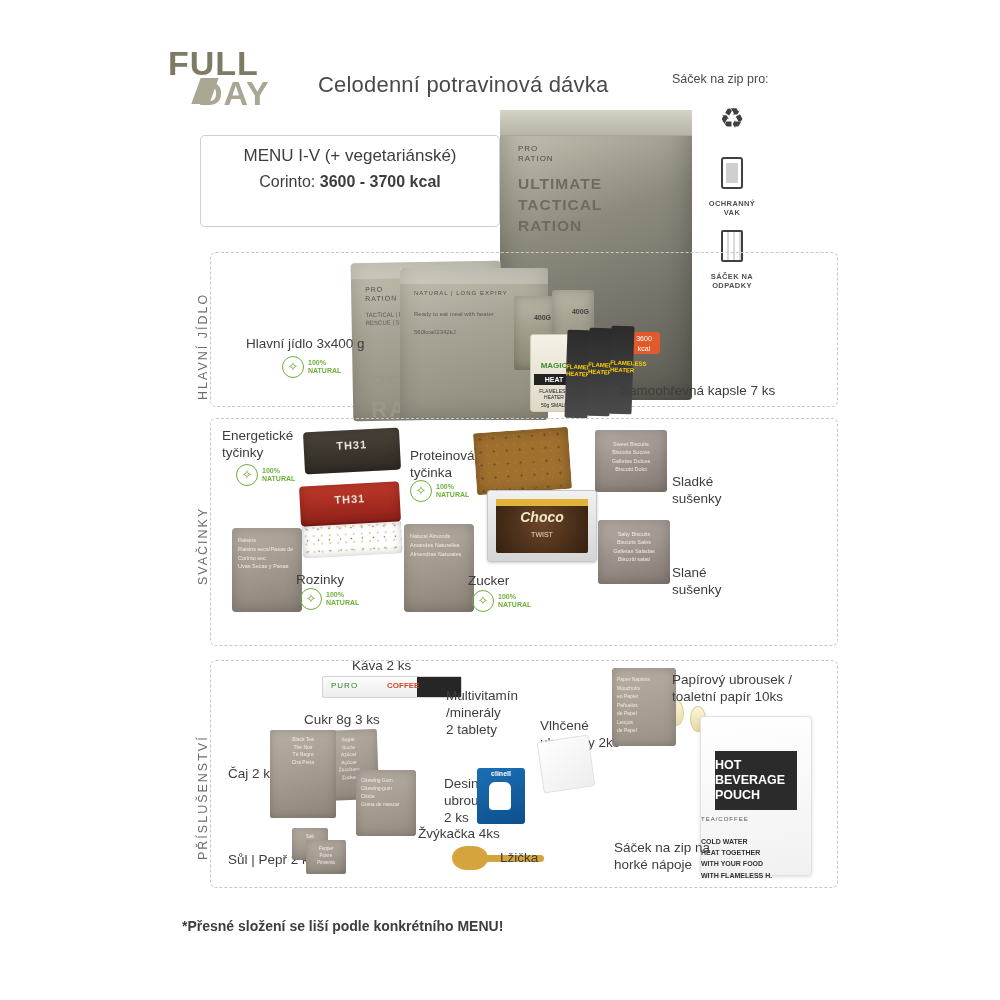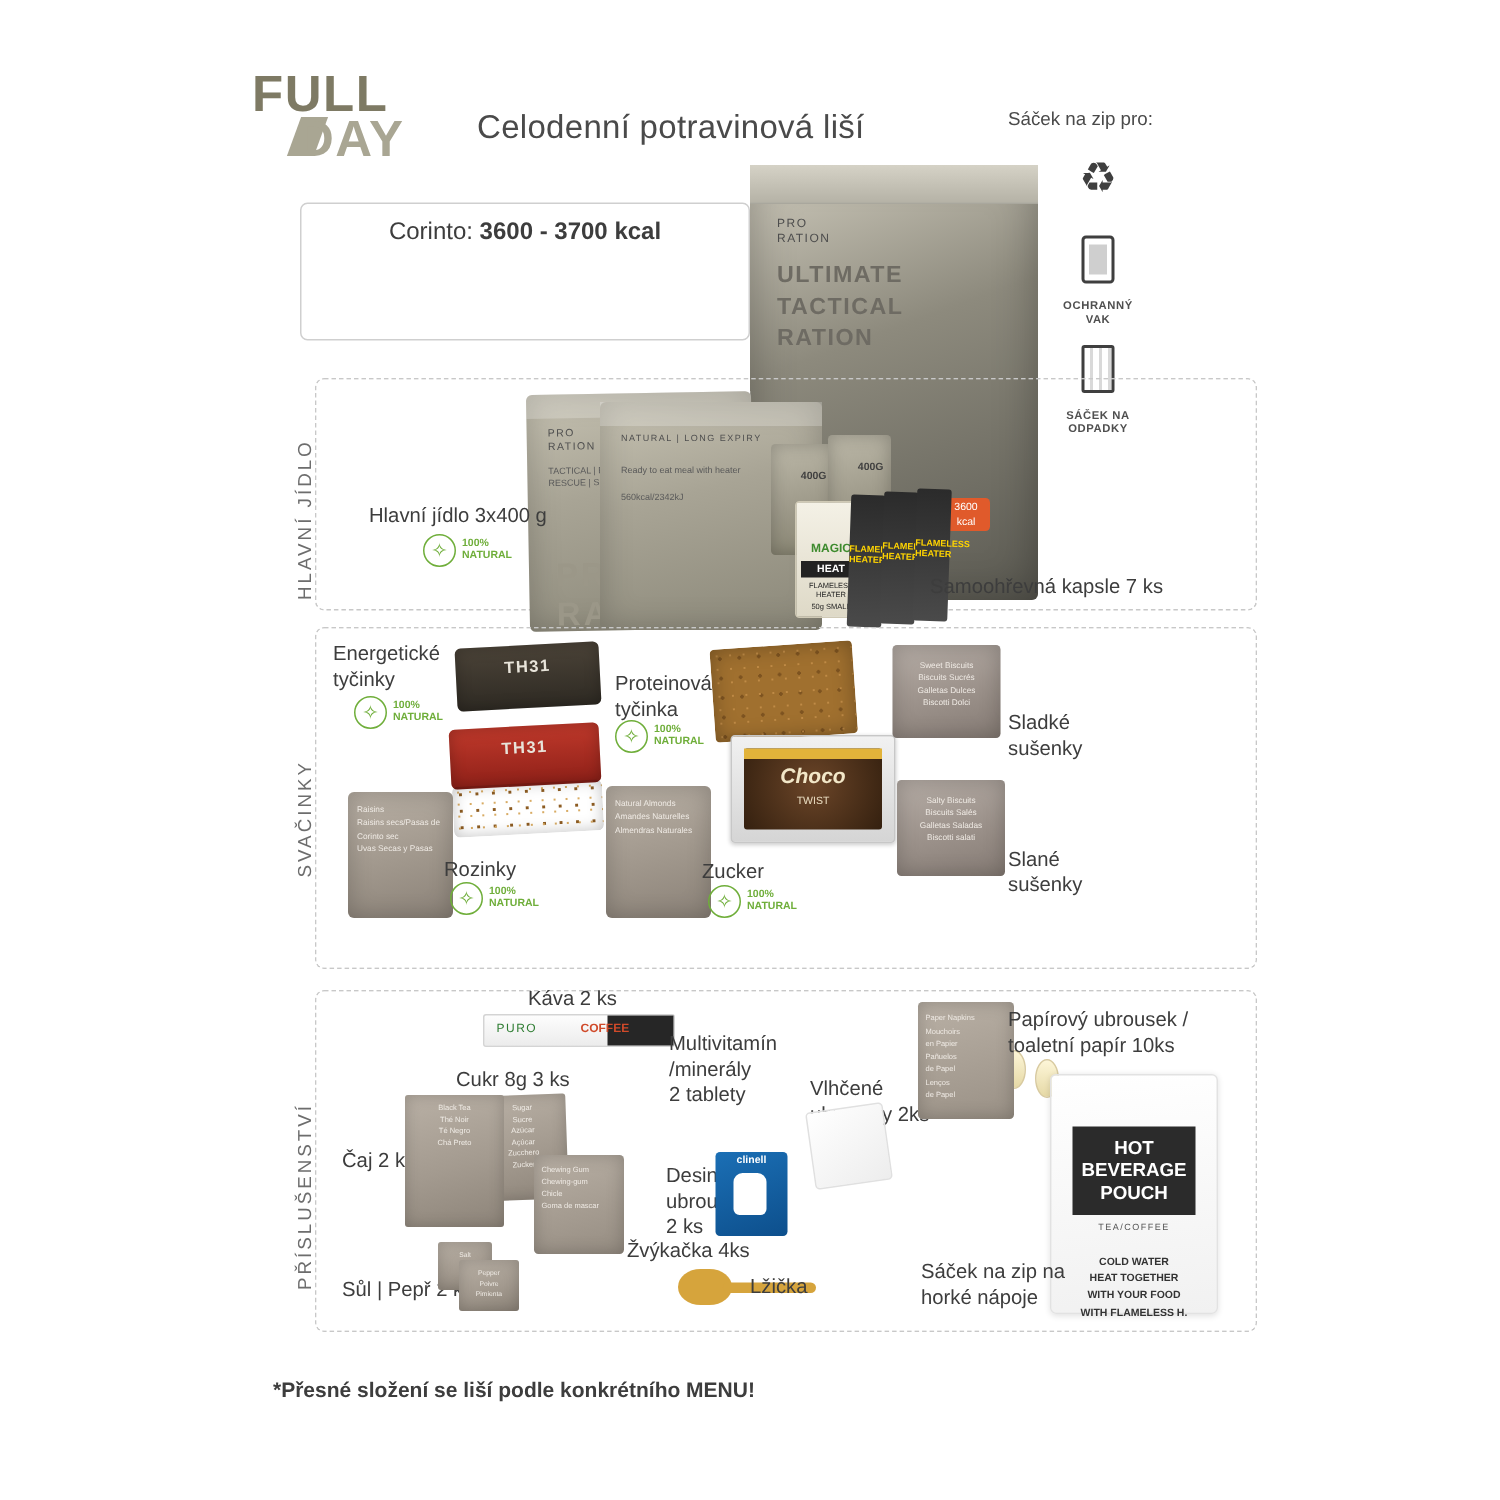--- a/index.html
+++ b/index.html
@@ -236,21 +236,21 @@
   .raisins, .almonds {
     position:absolute;
     background:linear-gradient(165deg,#b9b0a5 0%,#a0978c 55%,#8b8278 100%);
     border-radius:4px;
     box-shadow:inset 0 0 16px rgba(0,0,0,.22);
   }
   .raisins .t, .almonds .t { color:#efeae4; font-size:5.5px; padding:8px 6px; line-height:1.6; }
 
   
   .coffee {
-    position:absolute; left:322px; top:676px; width:128px; height:22px;
+    position:absolute; left:322px; top:676px; width:140px; height:22px;
     background:linear-gradient(180deg,#fdfdfd,#ececec);
     border:1px solid #d4d4d4; border-radius:2px;
   }
   .coffee .blk { position:absolute; right:0; top:0; width:44px; height:100%; background:#262626; }
   .coffee .lg { position:absolute; left:8px; top:4px; font-size:8px; color:#2e7d32; letter-spacing:1px; }
   .coffee .rd { position:absolute; left:64px; top:4px; font-size:8px; color:#d04a2a; font-weight:bold; }
 
   .sachet {
     position:absolute;
     background:linear-gradient(165deg,#b9b0a5 0%,#a39a8f 55%,#8d8479 100%);
@@ -295,21 +295,20 @@
     background:linear-gradient(165deg,#b9b0a5,#9a9186);
     border-radius:3px; box-shadow:inset 0 0 12px rgba(0,0,0,.22);
   }
   .napkin .t { color:#efeae4; font-size:5px; padding:7px 5px; line-height:1.7; }
 
   .hotpouch {
     position:absolute; left:700px; top:716px; width:112px; height:160px;
     background:linear-gradient(175deg,#ffffff,#f1f1f1);
     border:1px solid #e2e2e2; border-radius:4px;
     box-shadow:0 1px 4px rgba(0,0,0,.12);
-    text-align:center;
   }
   .hotpouch .hb {
     margin:34px 14px 0 14px; background:#2b2b2b; color:#fff;
     font-size:12.5px; font-weight:bold; line-height:1.2; padding:7px 0;
   }
   .hotpouch .sub { font-size:6px; color:#555; margin-top:6px; letter-spacing:1px; }
   .hotpouch .cw { font-size:7px; color:#333; margin-top:14px; line-height:1.6; font-weight:bold;}
 
   .spoon {
     position:absolute; left:452px; top:846px; width:92px; height:26px;
@@ -330,21 +329,21 @@
 </style>
 </head>
 <body>
 
 <div class="header">
   <div class="logo">
     <div class="logo-full">FULL</div>
     <div class="logo-slash"></div>
     <div class="logo-day">DAY</div>
   </div>
-  <div class="title">Celodenní potravinová liší</div>
+  <div class="title">Celodenní potravinová dávka</div>
 </div>
 
 <div class="zip-col">
   <div class="zip-title">Sáček na zip pro:</div>
 
 
   <div class="zipicon">
     <div class="glyph">
         <div class="recycle">♻</div>
       </div>
@@ -362,20 +361,21 @@
   <div class="zipicon">
     <div class="glyph">
         <div class="trashbag"></div>
       </div>
     <div class="cap" style="white-space:pre-line">SÁČEK NA
 ODPADKY</div>
   </div>
 </div>
 
 <div class="infobox">
+  <div class="l1">MENU I-V (+ vegetariánské)</div>
   <div class="l2">
     <span>Corinto:</span>
     <b>3600 - 3700 kcal</b>
   </div>
 </div>
 
 <div class="bigbag">
   <div class="seal"></div>
   <div class="brand" style="white-space:pre-line">PRO
 RATION</div>

